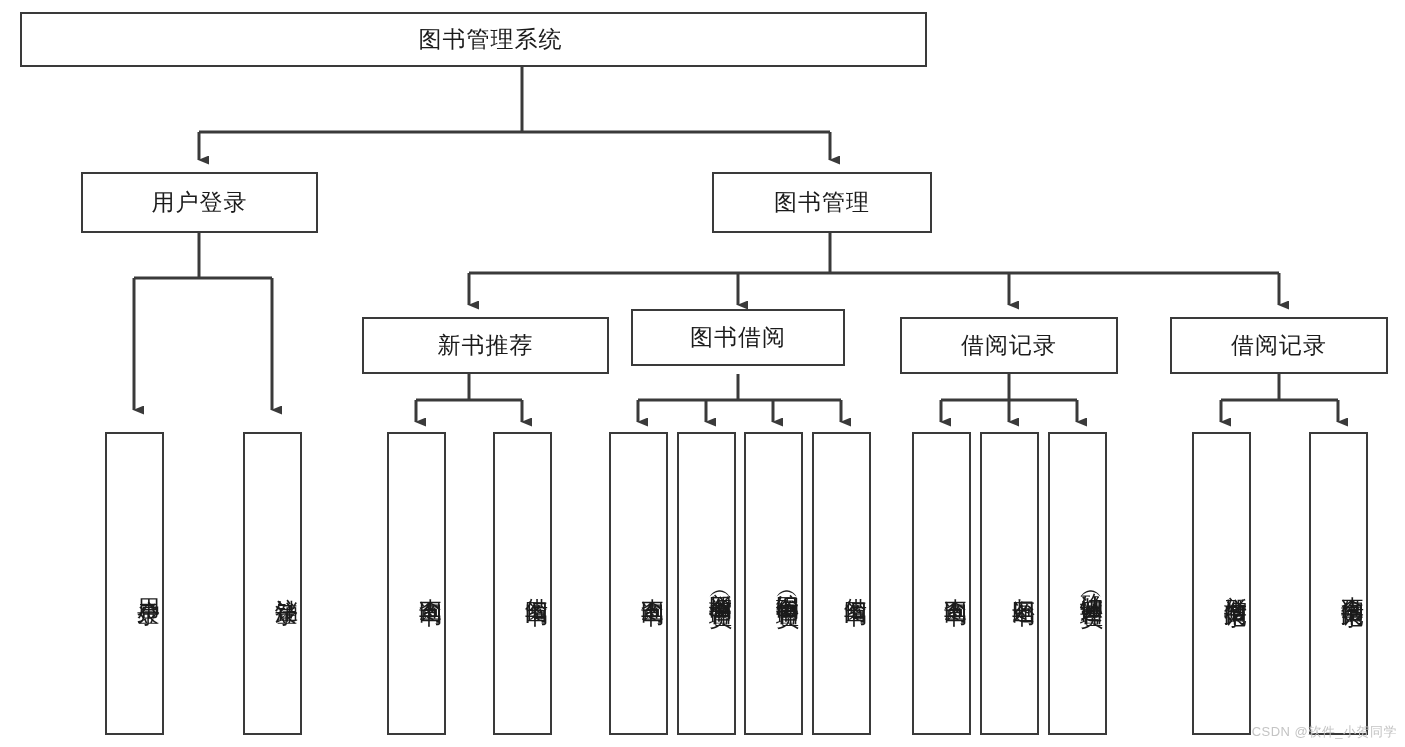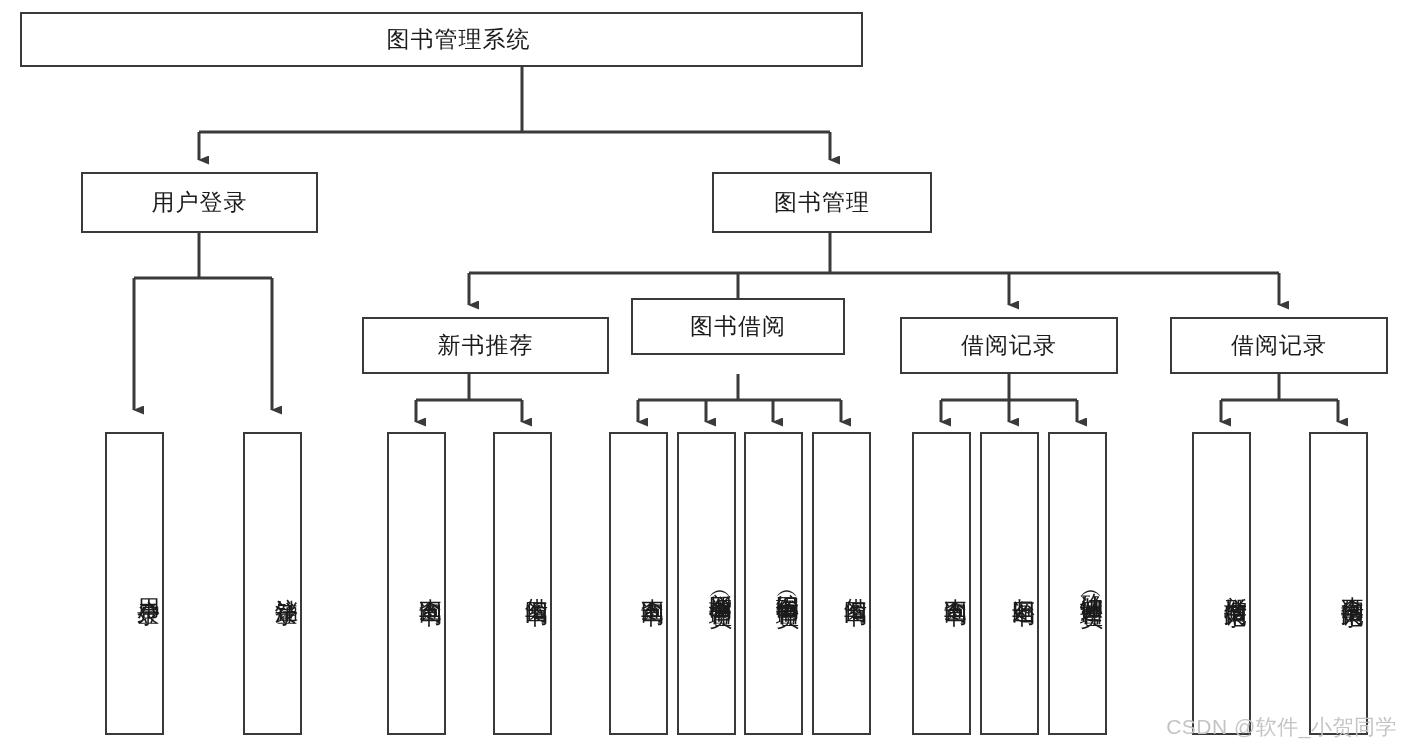--- a/index.html
+++ b/index.html
@@ -57,21 +57,21 @@
     text-orientation: upright;
     display: block;
   }
   .node-label {
     display: block;
   }
   #watermark {
     position: absolute;
     right: 8px;
     bottom: 6px;
-    font-size: 21px;
+    font-size: 13px;
     color: #c4c4c4;
     letter-spacing: 0.5px;
     white-space: nowrap;
     user-select: none;
   }
 </style>
 </head>
 <body>
 
 <div id="diagram-root">
@@ -119,35 +119,35 @@
       <path d="M1009,400 L1009,422" marker-end="url(#arrowhead)"></path>
       <path d="M1077,400 L1077,422" marker-end="url(#arrowhead)"></path>
 
       <path d="M1279,374 L1279,400"></path>
       <path d="M1221,400 L1338,400"></path>
       <path d="M1221,400 L1221,422" marker-end="url(#arrowhead)"></path>
       <path d="M1338,400 L1338,422" marker-end="url(#arrowhead)"></path>
     </g>
   </svg>
 
-  <div class="node horiz" style="left:20px; top:12px; width:843px; height:55px;padding-left:34px;">
+  <div class="node horiz" style="left:20px; top:12px; width:907px; height:55px;padding-left:34px;">
     <span class="node-label">图书管理系统</span>
   </div>
 
   <div class="node horiz" style="left:81px; top:172px; width:237px; height:61px;">
     <span class="node-label">用户登录</span>
   </div>
   <div class="node horiz" style="left:712px; top:172px; width:220px; height:61px;">
     <span class="node-label">图书管理</span>
   </div>
 
   <div class="node horiz" style="left:362px; top:317px; width:247px; height:57px;">
     <span class="node-label">新书推荐</span>
   </div>
-  <div class="node horiz" style="left:631px; top:298px; width:214px; height:57px;">
+  <div class="node horiz" style="left:631px; top:309px; width:214px; height:57px;">
     <span class="node-label">图书借阅</span>
   </div>
   <div class="node horiz" style="left:900px; top:317px; width:218px; height:57px;">
     <span class="node-label">借阅记录</span>
   </div>
   <div class="node horiz" style="left:1170px; top:317px; width:218px; height:57px;">
     <span class="node-label">借阅记录</span>
   </div>
 
   <div class="node vert" style="left:105px; top:432px; width:59px; height:303px;">

